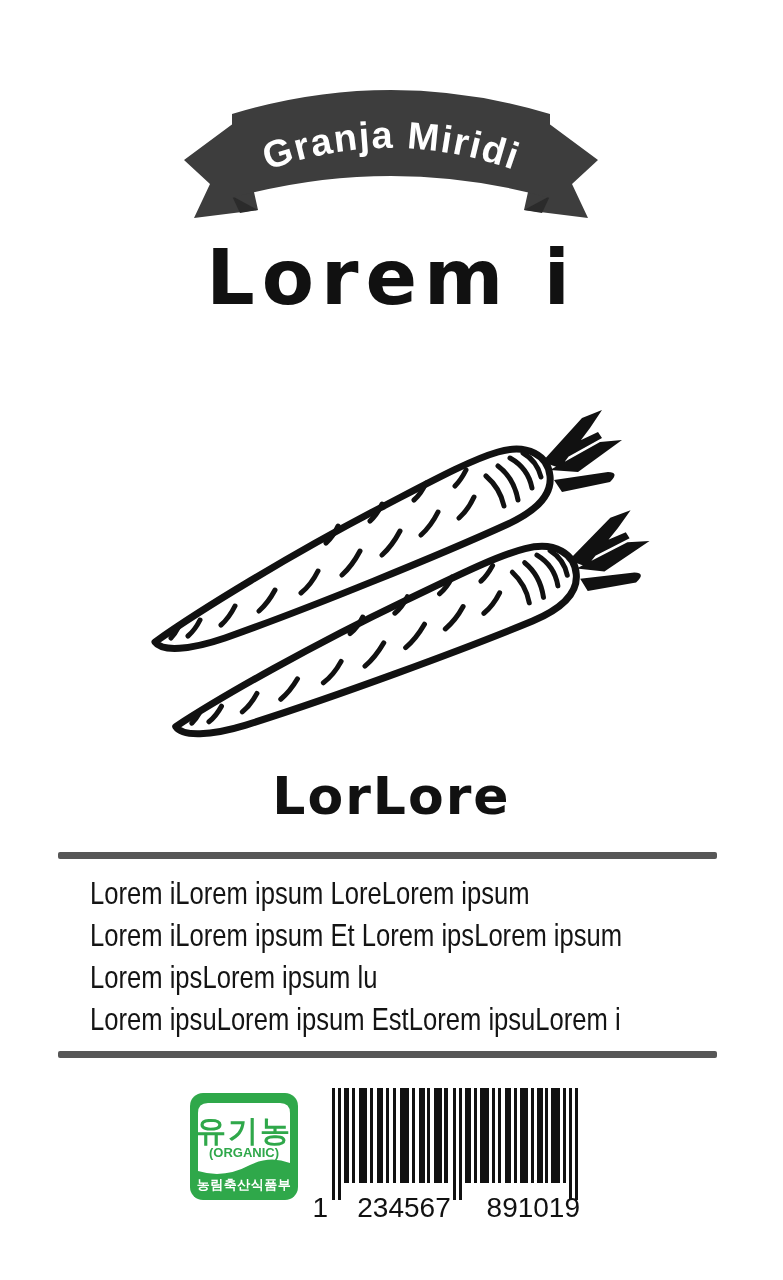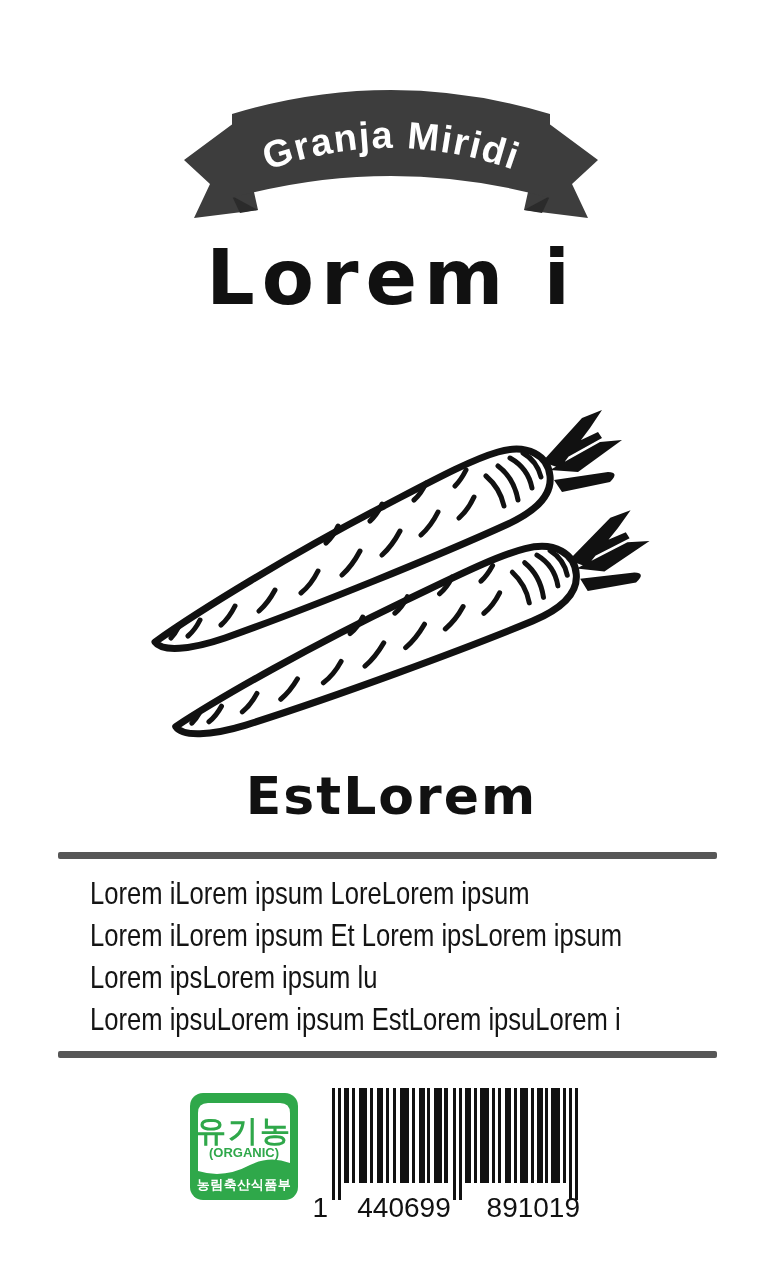--- a/index.html
+++ b/index.html
@@ -77,21 +77,21 @@
         <path d="M25 262 C70 230 160 175 250 128 C300 102 340 80 368 72 C398 63 418 76 420 96 C422 114 408 130 378 144 C310 175 180 228 95 258 C60 270 32 272 25 262 Z" fill="#ffffff" stroke="#111" stroke-width="7" stroke-linejoin="round"></path>
         <path d="M70 240 q-5 10 -12 16 M105 226 q-6 12 -14 19 M145 210 q-7 13 -16 21 M188 191 q-7 14 -17 22 M230 171 q-8 15 -18 24 M270 151 q-8 15 -18 24 M308 132 q-7 14 -17 23 M344 117 q-6 13 -15 21 M208 146 q-5 11 -12 17 M252 124 q-5 11 -12 17 M296 103 q-5 11 -12 17 M336 90 q-5 10 -11 16 M48 248 q-3 6 -7 10" fill="none" stroke="#111" stroke-width="5" stroke-linecap="round"></path>
         <path d="M380 78 q18 10 22 30 M368 86 q16 12 20 34 M356 96 q14 12 18 30 M393 73 q14 8 18 24" fill="none" stroke="#111" stroke-width="5" stroke-linecap="round"></path>
         <path d="M412 82 L452 38 L472 30 L460 48 L430 88 Z M420 90 L470 62 L492 60 L448 92 Z M424 100 L478 92 Q490 92 480 102 L432 112 Z M430 70 L468 52 L472 58 L436 78 Z" fill="#111"></path>
       </g>
     </defs>
     <use href="#carrot"></use>
     <use href="#carrot" transform="translate(24,92) rotate(2 235 165)"></use>
   </svg>
 
-  <h2 class="subtitle">EstLorem</h2>
+  <h2 class="subtitle">LorLore</h2>
 
   <div class="divider top"></div>
 
   <div class="details">
     <p>Lorem iLorem ipsum LoreLorem ipsum</p>
     <p>Lorem iLorem ipsum Et Lorem ipsLorem ipsum</p>
     <p>Lorem ipsLorem ipsum lu</p>
     <p>Lorem ipsuLorem ipsum EstLorem ipsuLorem i</p>
   </div>
 
@@ -137,18 +137,18 @@
           <rect x="205" y="0" width="6" height="95"></rect>
         <rect x="213" y="0" width="3" height="95"></rect>
           <rect x="219" y="0" width="9" height="95"></rect>
         <rect x="231" y="0" width="3" height="95"></rect>
         <rect x="237" y="0" width="3" height="112"></rect>
           <rect x="243" y="0" width="3" height="112"></rect>
       </g>
     </svg>
     <div class="barcode-digits">
       <span class="bseg1">1</span>
-      <span class="bseg2">440699</span>
+      <span class="bseg2">234567</span>
       <span class="bseg3">891019</span>
     </div>
   </div>
 
 </div>
 
 </body></html>

